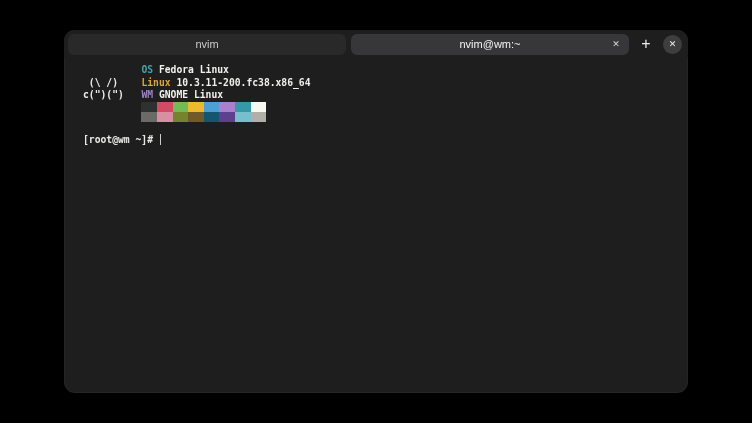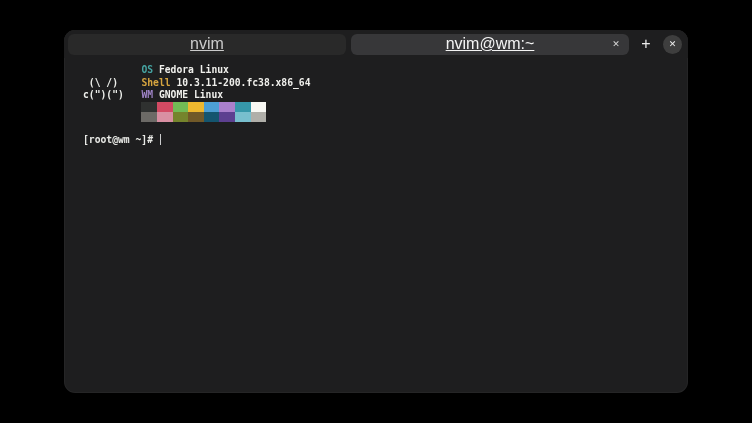--- a/index.html
+++ b/index.html
@@ -17,21 +17,21 @@
     height: 28px; display: flex; align-items: center;
     padding: 0 6px 0 4px; gap: 5px; background: #1e1e1f;
   }
   .tab {
     flex: 1 1 0; height: 21px; border-radius: 6px; position: relative;
     display: flex; align-items: center; justify-content: center;
     cursor: default;
   }
   .tab.inactive { background: #292929; }
   .tab.active { background: #373739; }
-  .tab-label { font-size: 16px; color: #cbcbcb; white-space: nowrap; text-decoration: underline; }
+  .tab-label { font-size: 11px; color: #cbcbcb; white-space: nowrap; }
   .tab.active .tab-label { color: #f4f4f4; }
   .tab-close {
     position: absolute; right: 6px; top: 50%; transform: translateY(-50%);
     width: 14px; height: 14px; border-radius: 3px;
     display: flex; align-items: center; justify-content: center;
     color: #d5d5d5; font-size: 9px; line-height: 1;
   }
   .newtab-btn {
     width: 24px; height: 24px; flex: 0 0 auto;
     display: flex; align-items: center; justify-content: center;
@@ -85,21 +85,21 @@
     </div>
     <div class="newtab-btn">+</div>
     <div class="winclose-btn">✕</div>
   </div>
 
   <div class="terminal">
 
 
     <div class="tline"><span class="art"></span><span style="color: rgb(70, 165, 163);">OS</span><span class="val">Fedora Linux</span></div>
 
-    <div class="tline"><span class="art"> (\ /)</span><span style="color: rgb(215, 165, 63);">Shell</span><span class="val">10.3.11-200.fc38.x86_64</span></div>
+    <div class="tline"><span class="art"> (\ /)</span><span style="color: rgb(215, 165, 63);">Linux</span><span class="val">10.3.11-200.fc38.x86_64</span></div>
 
 
     <div class="tline"><span class="art">c(")(")</span><span style="color: rgb(158, 131, 198); text-align: center;">WM</span><span class="val">GNOME Linux</span></div>
 
     <div class="palette">
       <div class="palette-row">
           <div class="swatch" style="background: rgb(47, 49, 48);"></div>
           <div class="swatch" style="background: rgb(210, 74, 99);"></div>
           <div class="swatch" style="background: rgb(114, 187, 85);"></div>
           <div class="swatch" style="background: rgb(238, 184, 47);"></div>

